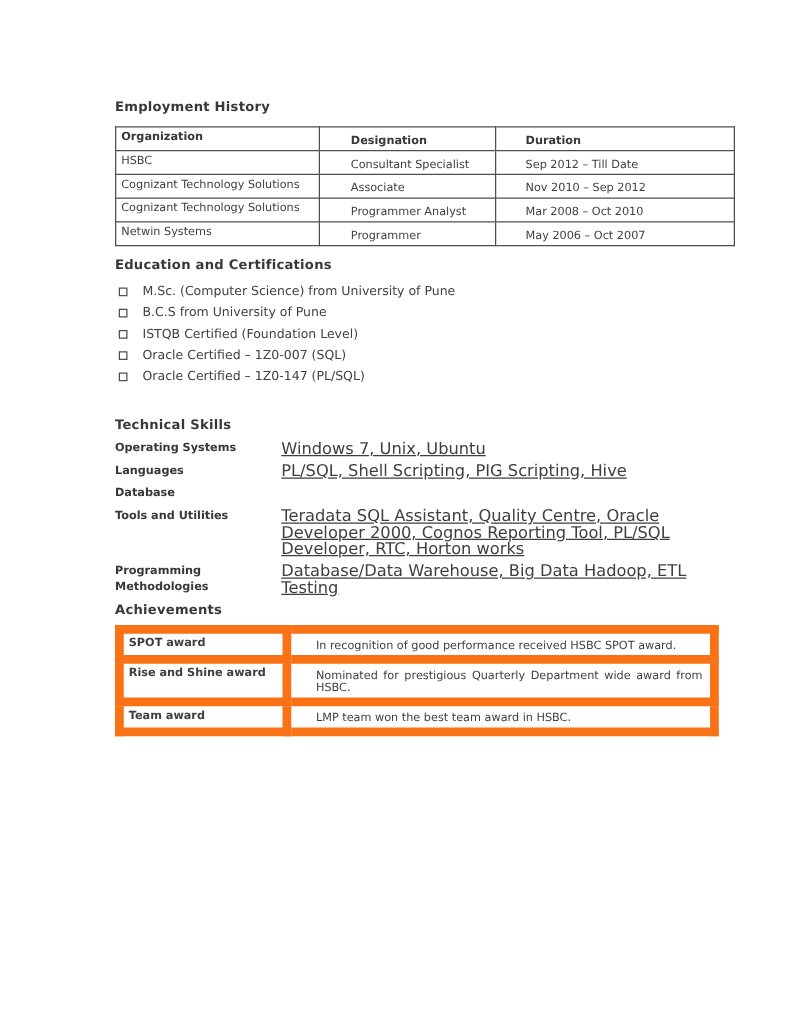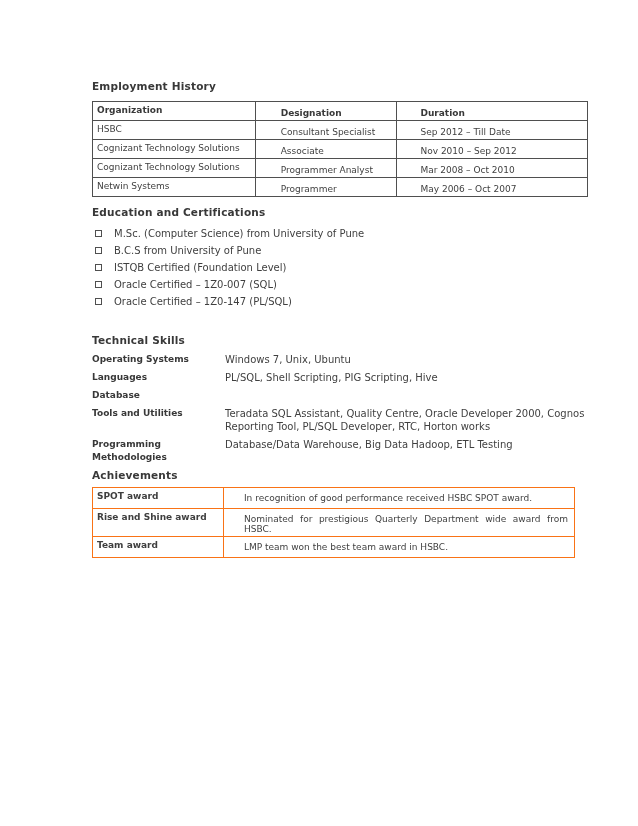--- a/index.html
+++ b/index.html
@@ -31,26 +31,26 @@
   .edu-section { margin-top:9px; }
   .edu-list { margin-top:6px; }
   .edu-item { height:17px; display:flex; align-items:center; padding-left:3px; font-size:10px; }
   .sq-bullet { width:5px; height:5px; border:1px solid #4f4f4f; margin-right:12px; flex:none; background:transparent; }
 
   
   .skills-section { margin-top:24px; }
   .skills-rows { margin-top:6px; }
   .skill-row { display:flex; margin-bottom:5px; line-height:13px; }
   .skill-label { width:133px; flex:none; font-weight:bold; font-size:9px; color:#383838; }
-  .skill-value { flex:1; font-size:10px; color:#3f3f3f; }
+  .skill-value { flex:1; font-size:13px; color:#3f3f3f;text-decoration:underline; }
 
   
   .ach-section { margin-top:2px; }
   .ach-table { border-collapse:collapse; width:483px; font-size:9px; margin-top:5px; }
-  .ach-table td { border:1px solid #f97316; vertical-align:top; color:#3f3f3f; }
+  .ach-table td { border:7px solid #f97316; vertical-align:top; color:#3f3f3f; }
   .ach-table .r1 { height:21px; }
   .ach-table .r2 { height:27px; }
   .ach-table .r3 { height:21px;margin-left:48px; }
   .ach-label { width:126px; font-weight:bold; color:#383838; padding:3px 2px 2px 4px; }
   .ach-value { padding:5px 6px 2px 20px; text-align:justify; }
 
   
   .footer-internal {
     position:absolute; left:92px; top:739px;
     font-family:"Liberation Serif", serif; font-size:10px;

